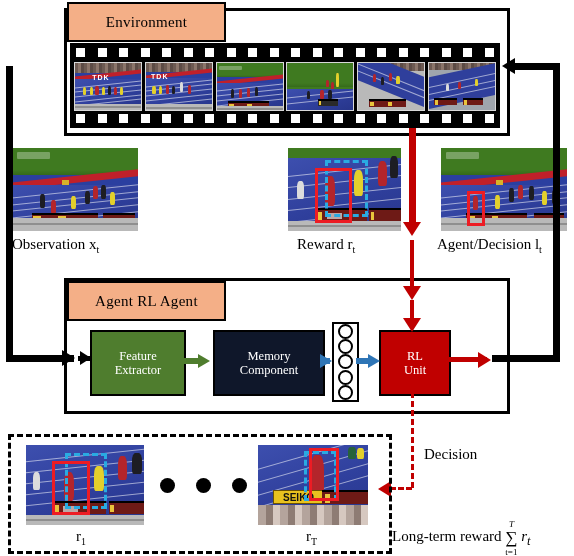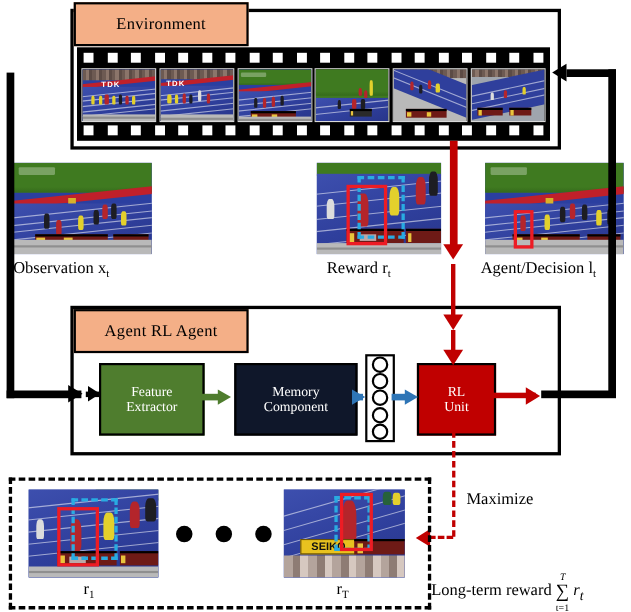--- a/index.html
+++ b/index.html
@@ -431,21 +431,21 @@
 <div class="arw a-r-blu" style="left:320px;top:354px;"></div>
 <div class="lnB" style="left:356px;top:358px;width:16px;height:6px;"></div>
 <div class="arw a-r-blu" style="left:368px;top:354px;"></div>
 
 <div class="lnR" style="left:447px;top:357px;width:40px;height:5px;"></div>
 <div class="arw a-r-red" style="left:478px;top:352px;"></div>
 
 <div class="dashV" style="left:411px;top:392px;height:96px;"></div>
 <div class="dashH" style="left:390px;top:487px;width:22px;"></div>
 <div class="arw a-l-red" style="left:378px;top:481px;"></div>
-<div class="abs cap" style="left:424px;top:446px;">Maximize</div>
+<div class="abs cap" style="left:424px;top:446px;">Decision</div>
 
 <div class="abs dashbox" style="left:8px;top:434px;width:378px;height:114px;"></div>
 
 <div class="abs" style="left:26px;top:445px;width:118px;height:80px;">
   <div class="photo" style="width:100%;height:100%;">
     <div class="ph-grass" style="height:12%;left:52%;right:0;width:48%;"></div>
     <div class="ph-track" style="top:0;"></div>
     <div class="ph-lane" style="top:12%"></div>
       <div class="ph-lane" style="top:26%"></div>
     <div class="ph-lane" style="top:40%"></div>

